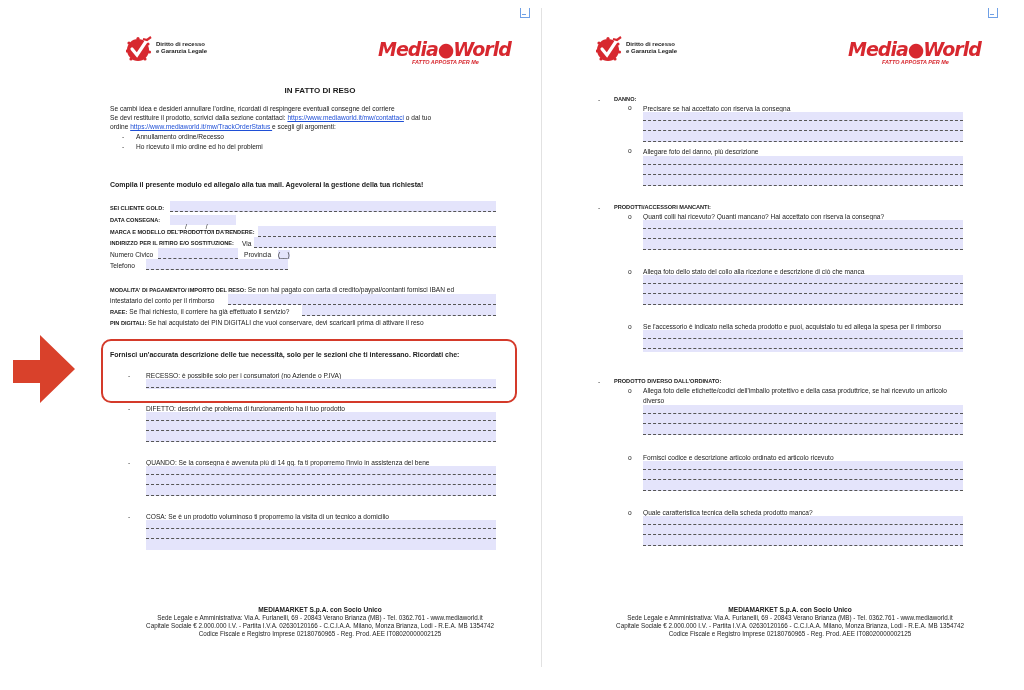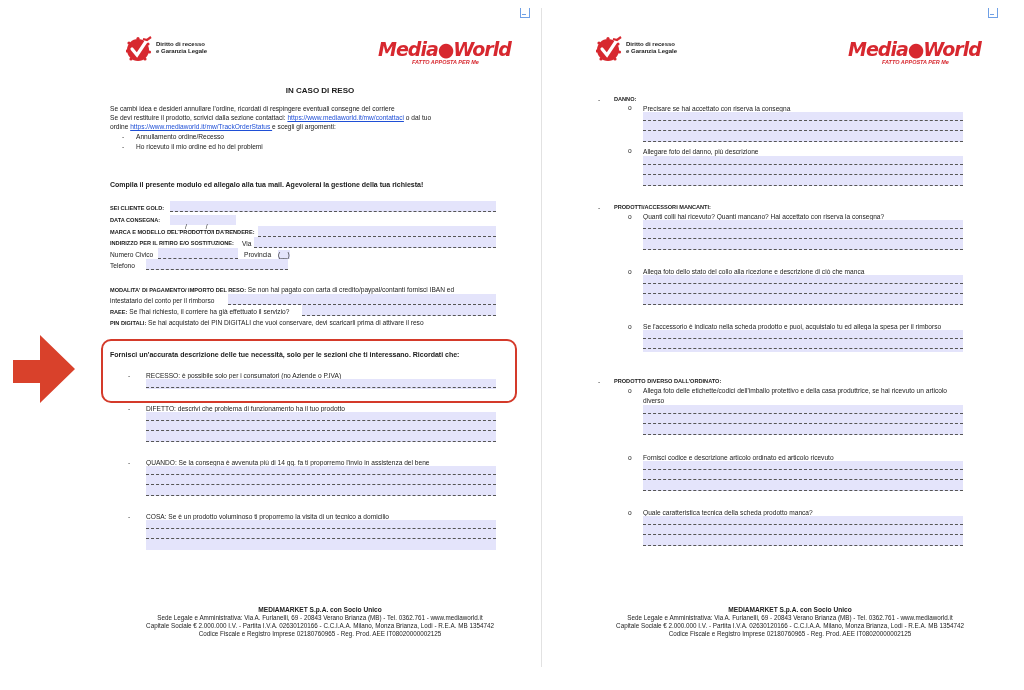--- a/index.html
+++ b/index.html
@@ -69,21 +69,21 @@
   </svg>
   <div class="badge-text">
     <div>Diritto di recesso</div>
     <div>e Garanzia Legale</div>
   </div>
   <div class="mw-logo">
     <div class="mw-name">Media●World</div>
     <div class="mw-tag">FATTO APPOSTA PER Me</div>
   </div>
 
-  <div class="title">IN CASO DI RESO</div>
+  <div class="title">IN FATTO DI RESO</div>
 
   <div class="abs t" style="top:104px; left:0;">Se cambi idea e desideri annullare l'ordine, ricordati di respingere eventuali consegne del corriere</div>
   <div class="abs t" style="top:113px; left:0;">
     <span>Se devi restituire il prodotto, scrivici dalla sezione contattaci: </span><span class="link">https://www.mediaworld.it/mw/contattaci</span><span> o dal tuo</span>
   </div>
   <div class="abs t" style="top:122px; left:0;">
     <span>ordine </span><span class="link">https://www.mediaworld.it/mw/TrackOrderStatus </span><span> e scegli  gli argomenti:</span>
   </div>
   <div class="bullet" style="top:133px; left:12px;">-</div>
   <div class="abs t" style="top:132px; left:26px;">Annullamento ordine/Recesso</div>

